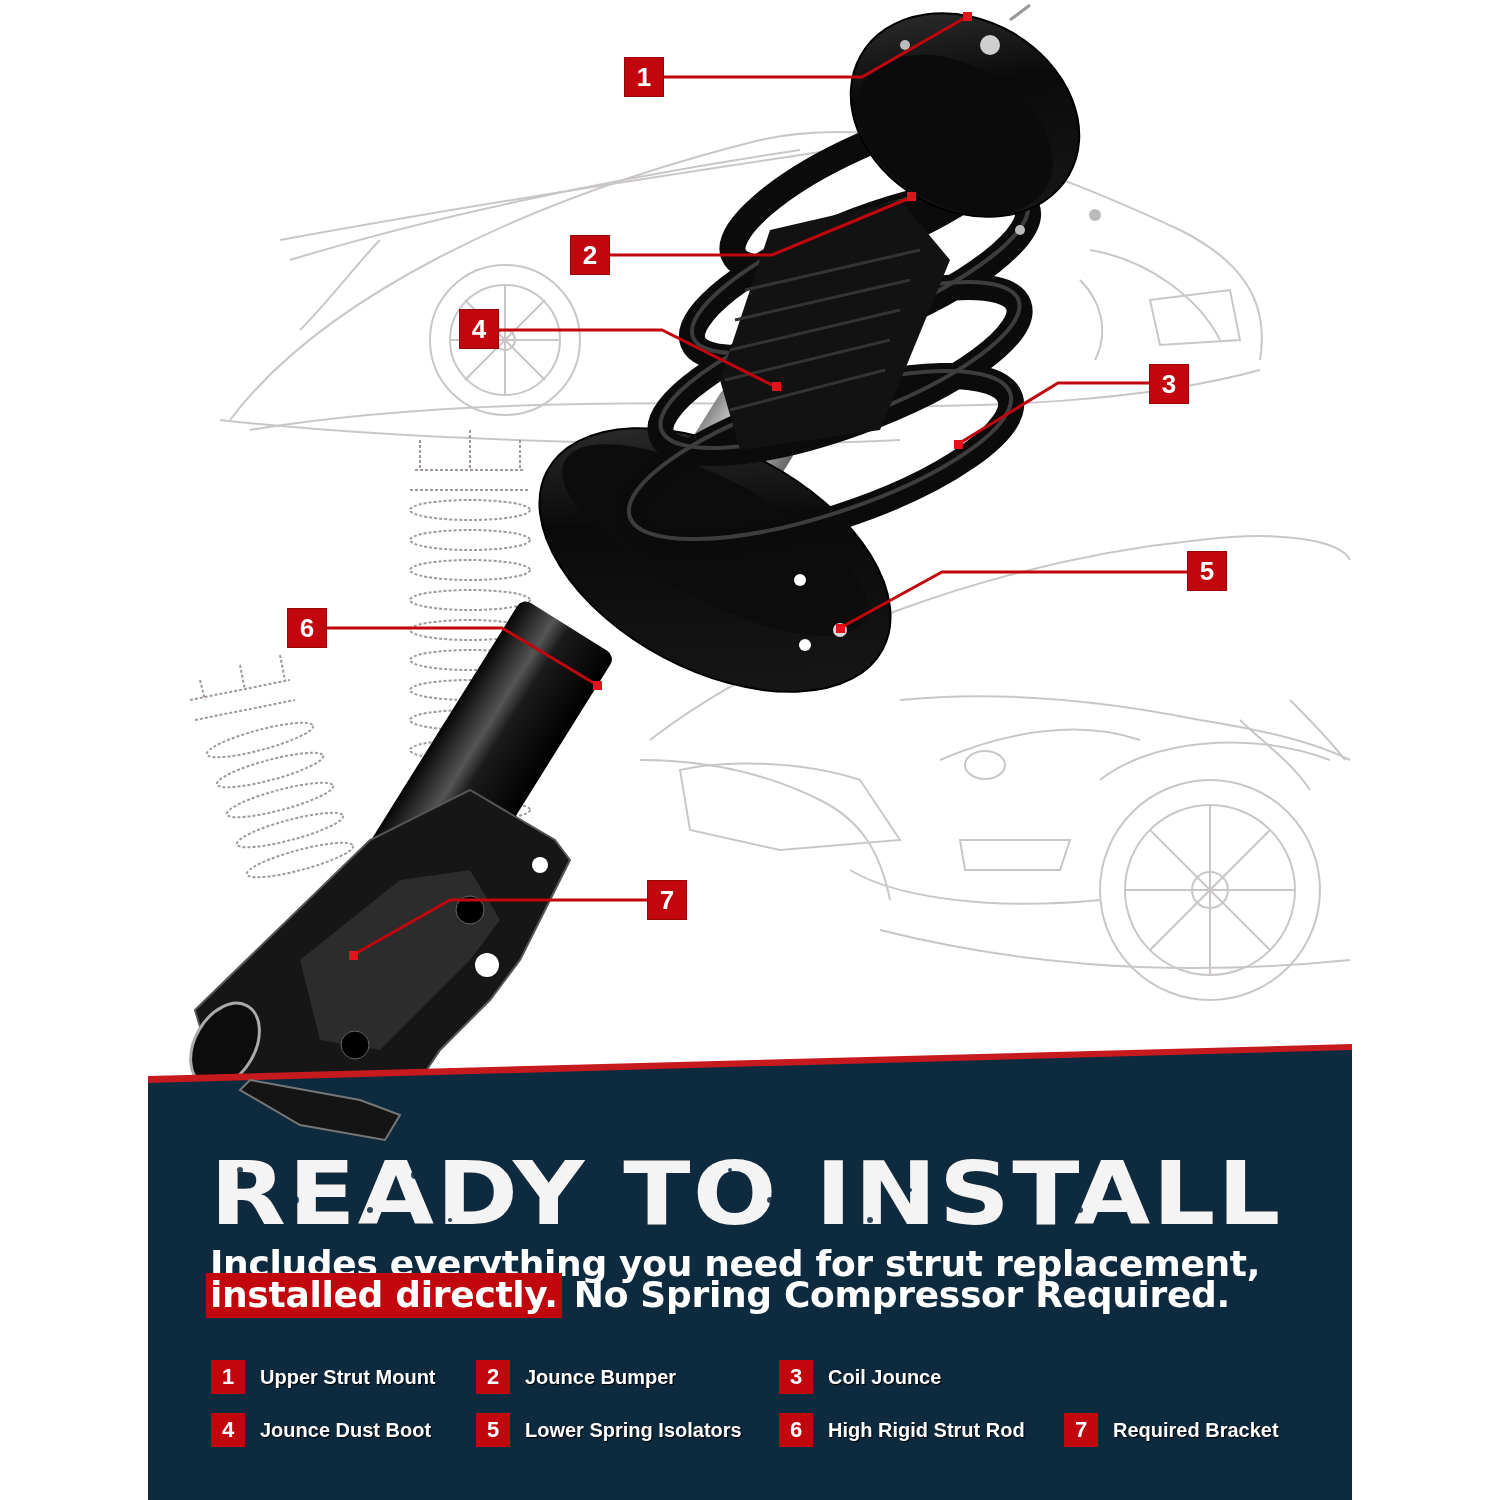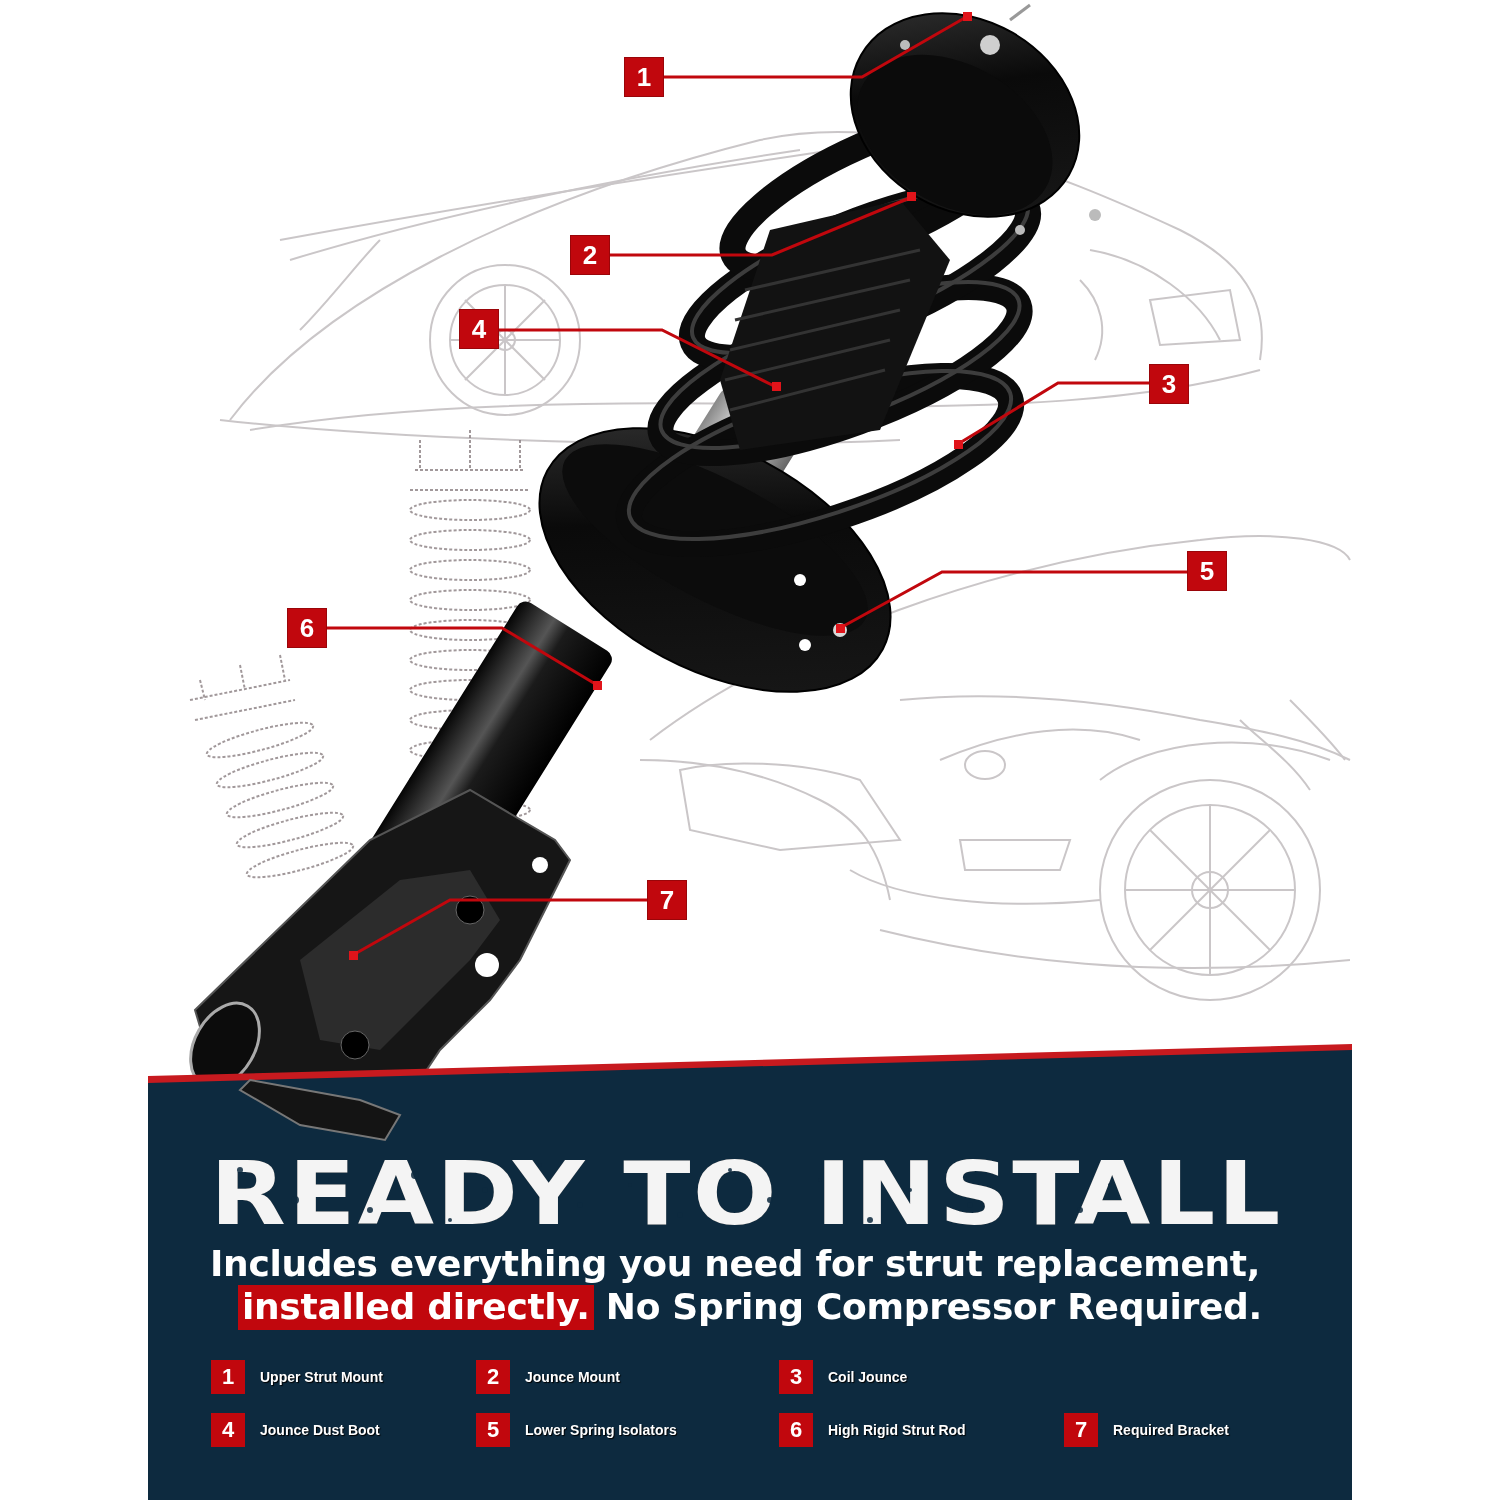--- a/index.html
+++ b/index.html
@@ -30,28 +30,28 @@
     text-shadow: 0 0 0 #000;
   }
   .headline-grunge {
     position:absolute; left:62px; top:100px; width:940px; height:90px; pointer-events:none;
   }
   .subline {
     position:absolute; left:62px; font-family:"DejaVu Sans", sans-serif; font-weight:bold;
     font-size:36px; color:#ffffff; white-space:nowrap; letter-spacing:-0.3px;
   }
   .sub1 { top:193px; }
-  .sub2 { top:236px;margin-left:32px; }
+  .sub2 { top:224px; }
   .highlight { background:#c1070d; padding:1px 4px 3px 4px; margin-left:-4px; }
   .legend-item { position:absolute; height:34px; display:flex; align-items:center; }
   .legend-num {
     width:34px; height:34px; background:#c1070d; color:#fff; font-weight:bold; font-size:22px;
     line-height:34px; text-align:center; margin-right:15px;
   }
-  .legend-label { color:#ffffff; font-weight:bold; font-size:14px; white-space:nowrap; text-shadow:1px 1px 1px #000; }
+  .legend-label { color:#ffffff; font-weight:bold; font-size:20px; white-space:nowrap; text-shadow:1px 1px 1px #000; }
 </style>
 </head>
 <body>
 
 <div class="canvas">
 
   <svg class="sketch" viewBox="0 0 1500 1500">
     <g fill="none" stroke="#b9b4b6" stroke-width="2" opacity="0.75">
 
       <path d="M230 420 C320 300, 520 200, 760 140 C900 110, 1050 170, 1180 230 C1240 260, 1270 300, 1260 360"></path>
@@ -246,21 +246,21 @@
     </svg>
     <div class="subline sub1">Includes everything you need for strut replacement,</div>
     <div class="subline sub2"><span class="highlight">installed directly.</span><span> No Spring Compressor Required.</span></div>
 
     <div class="legend-item" style="left:63px; top:310px;">
       <div class="legend-num">1</div>
       <div class="legend-label">Upper Strut Mount</div>
     </div>
     <div class="legend-item" style="left:328px; top:310px;">
       <div class="legend-num">2</div>
-      <div class="legend-label">Jounce Mount</div>
+      <div class="legend-label">Jounce Bumper</div>
     </div>
     <div class="legend-item" style="left:631px; top:310px;">
       <div class="legend-num">3</div>
       <div class="legend-label">Coil Jounce</div>
     </div>
     <div class="legend-item" style="left:63px; top:363px;">
       <div class="legend-num">4</div>
       <div class="legend-label">Jounce Dust Boot</div>
     </div>
     <div class="legend-item" style="left:328px; top:363px;">

